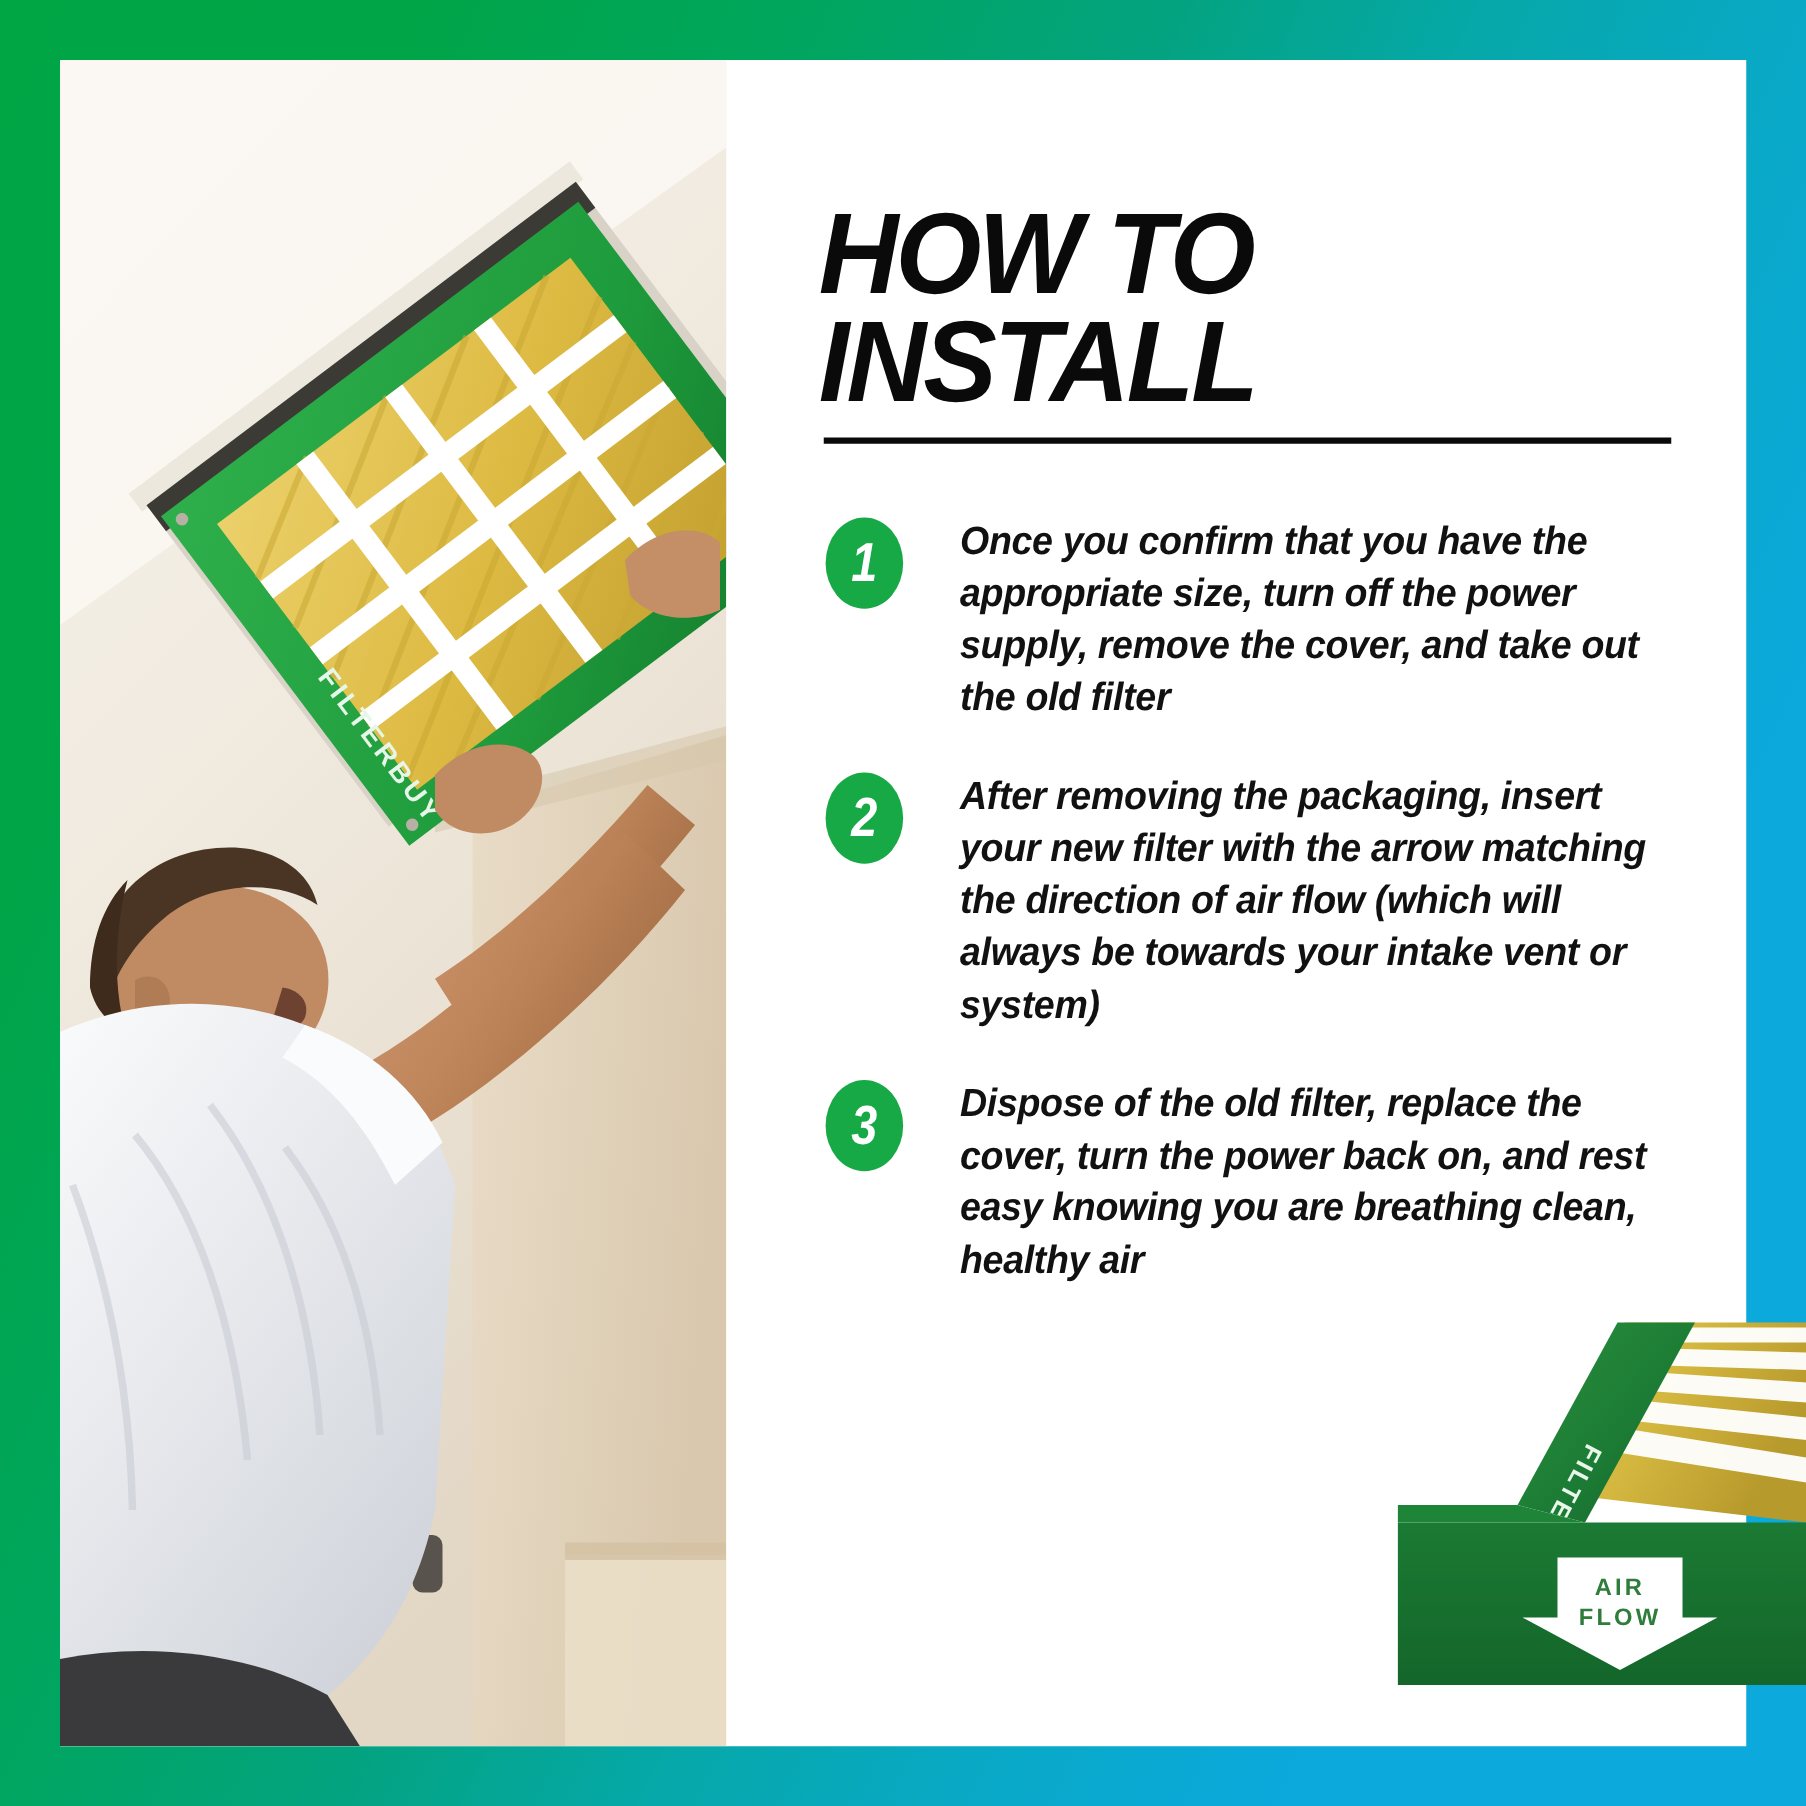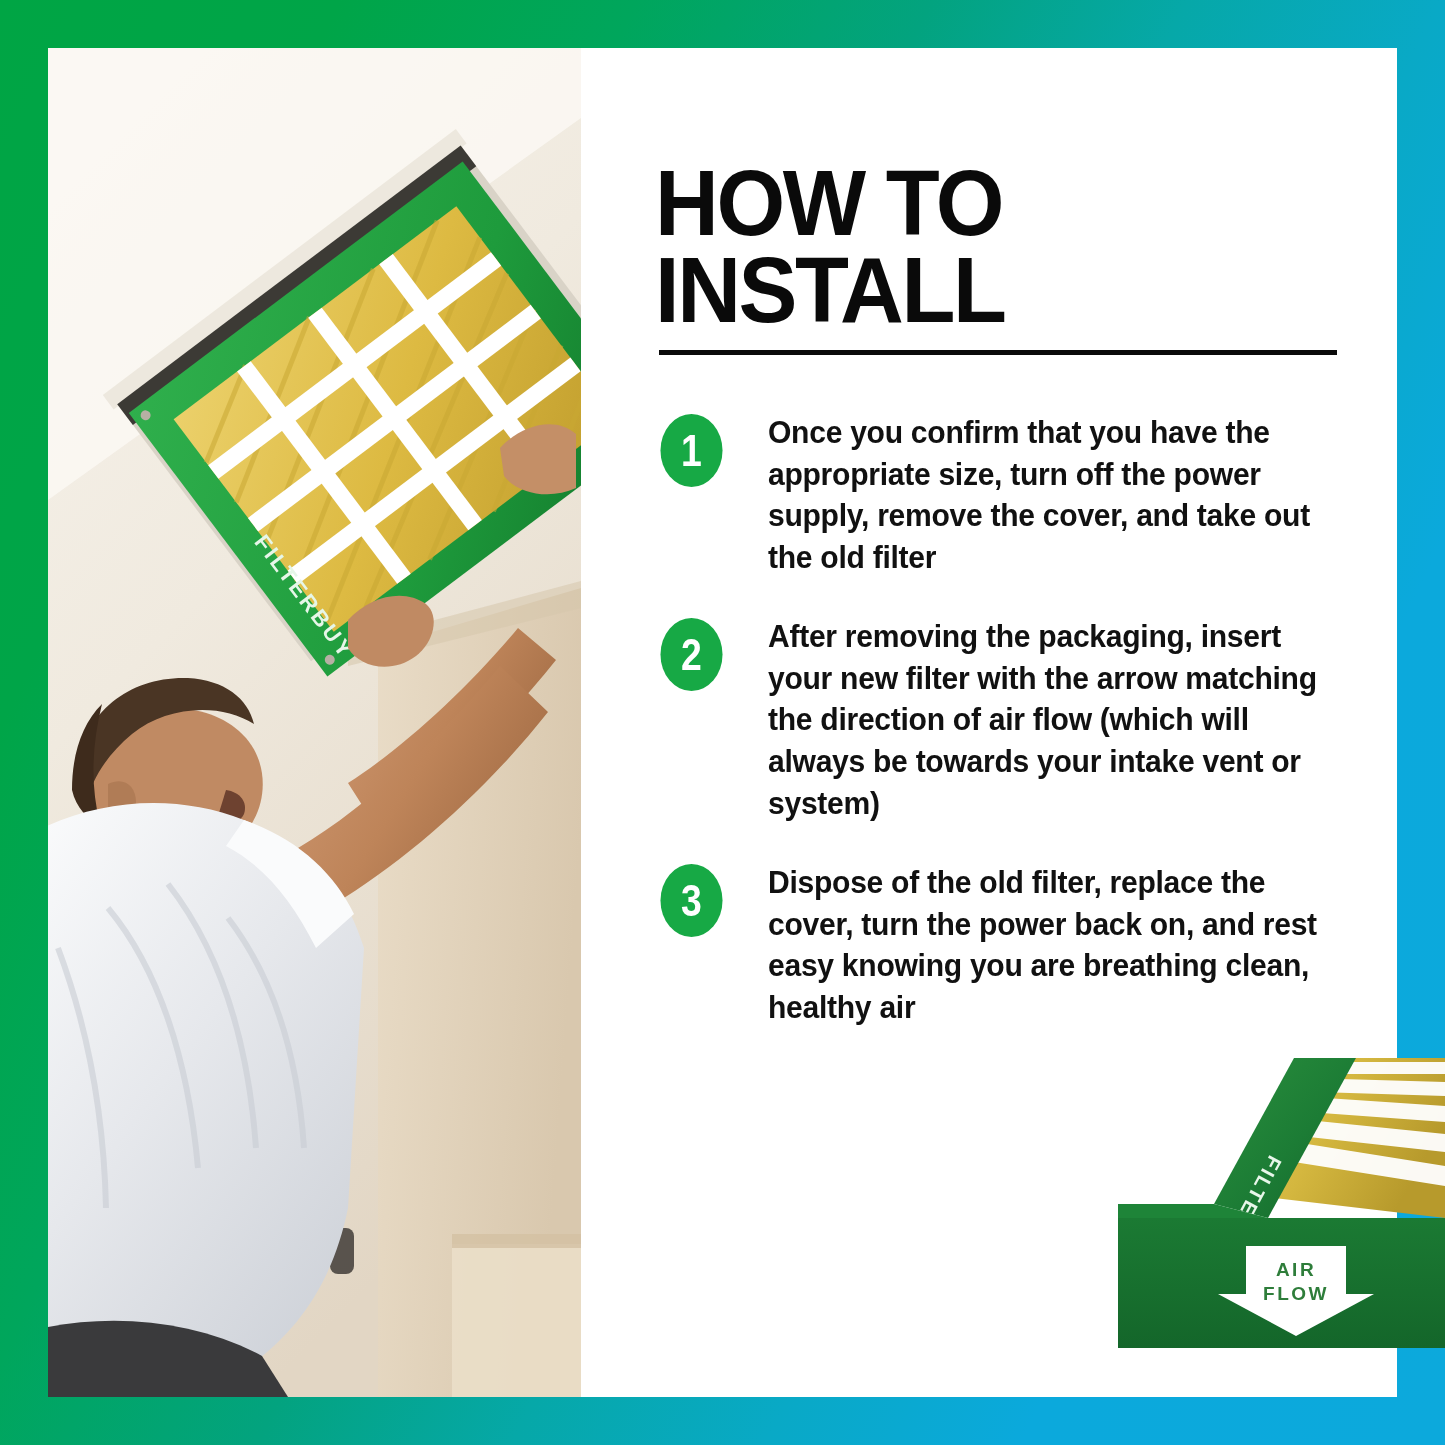--- a/index.html
+++ b/index.html
@@ -53,20 +53,21 @@
   }
   #photo .ph-svg { display:block; width:533px; height:1349px; }
 
   
   #content {
     position: absolute;
     left: 607px;
     top: 0px;
     width: 742px;
     height: 1096px;
+    font-style: italic;
   }
   #title {
     position: absolute;
     left: 0px;
     top: 50px;
     width: 700px;
     font-family: "Liberation Sans", sans-serif;
     font-weight: 700;
     font-size: 92px;
     line-height: 0.95;

